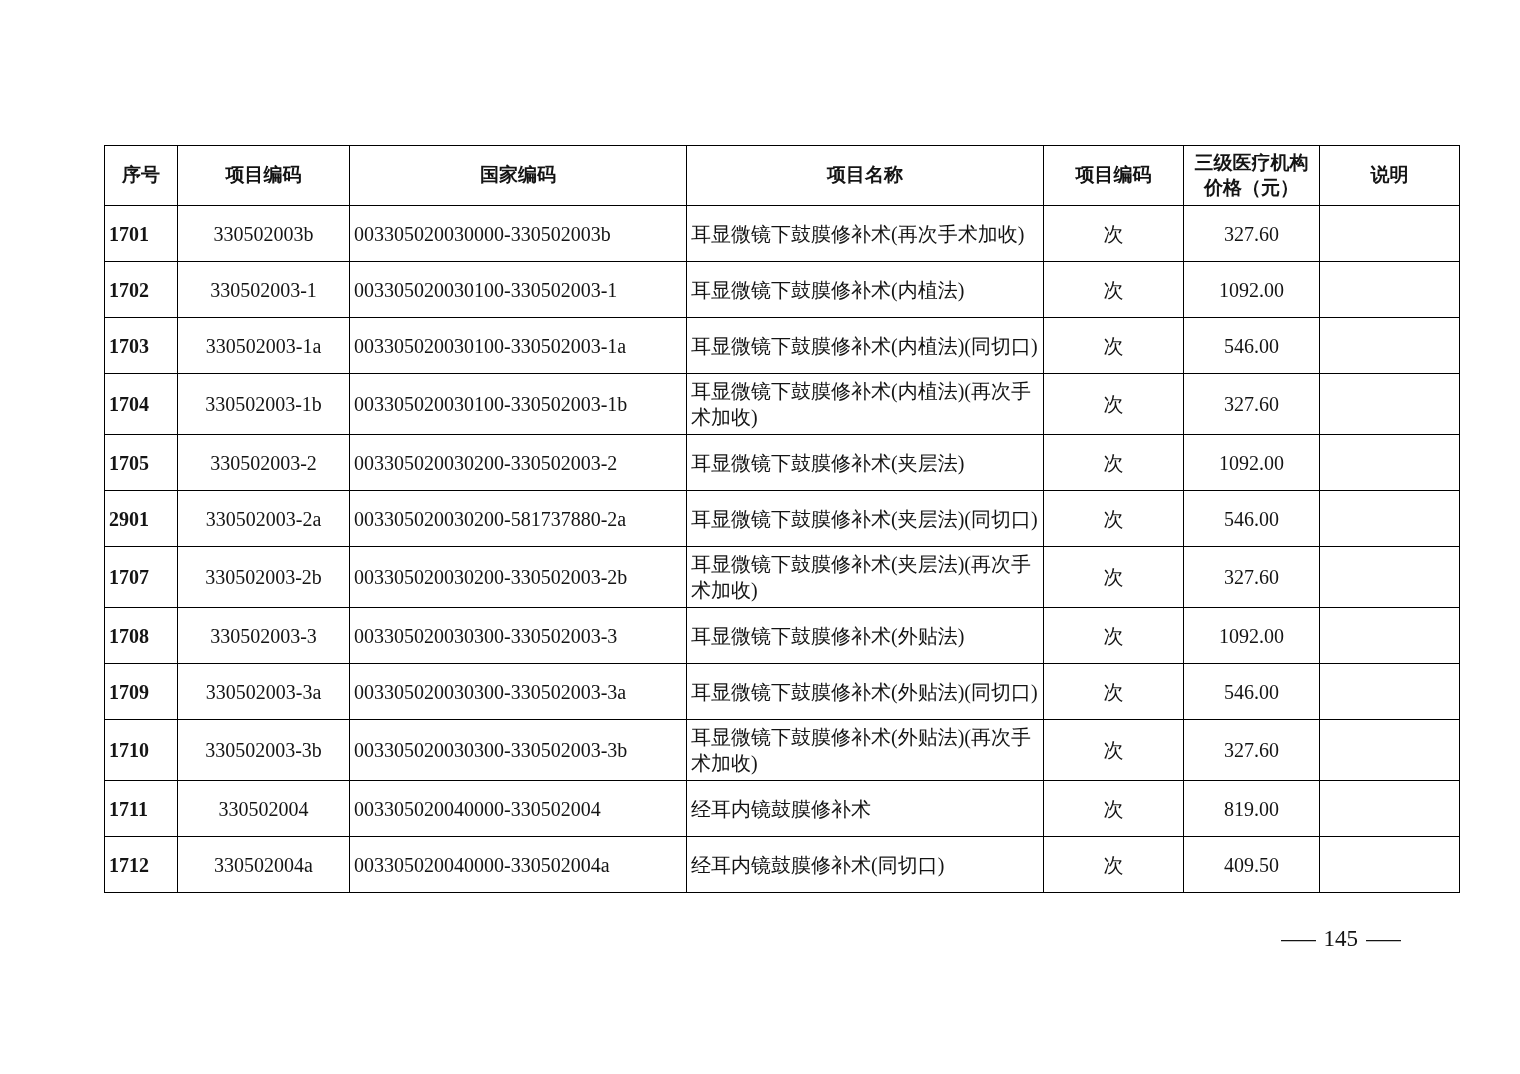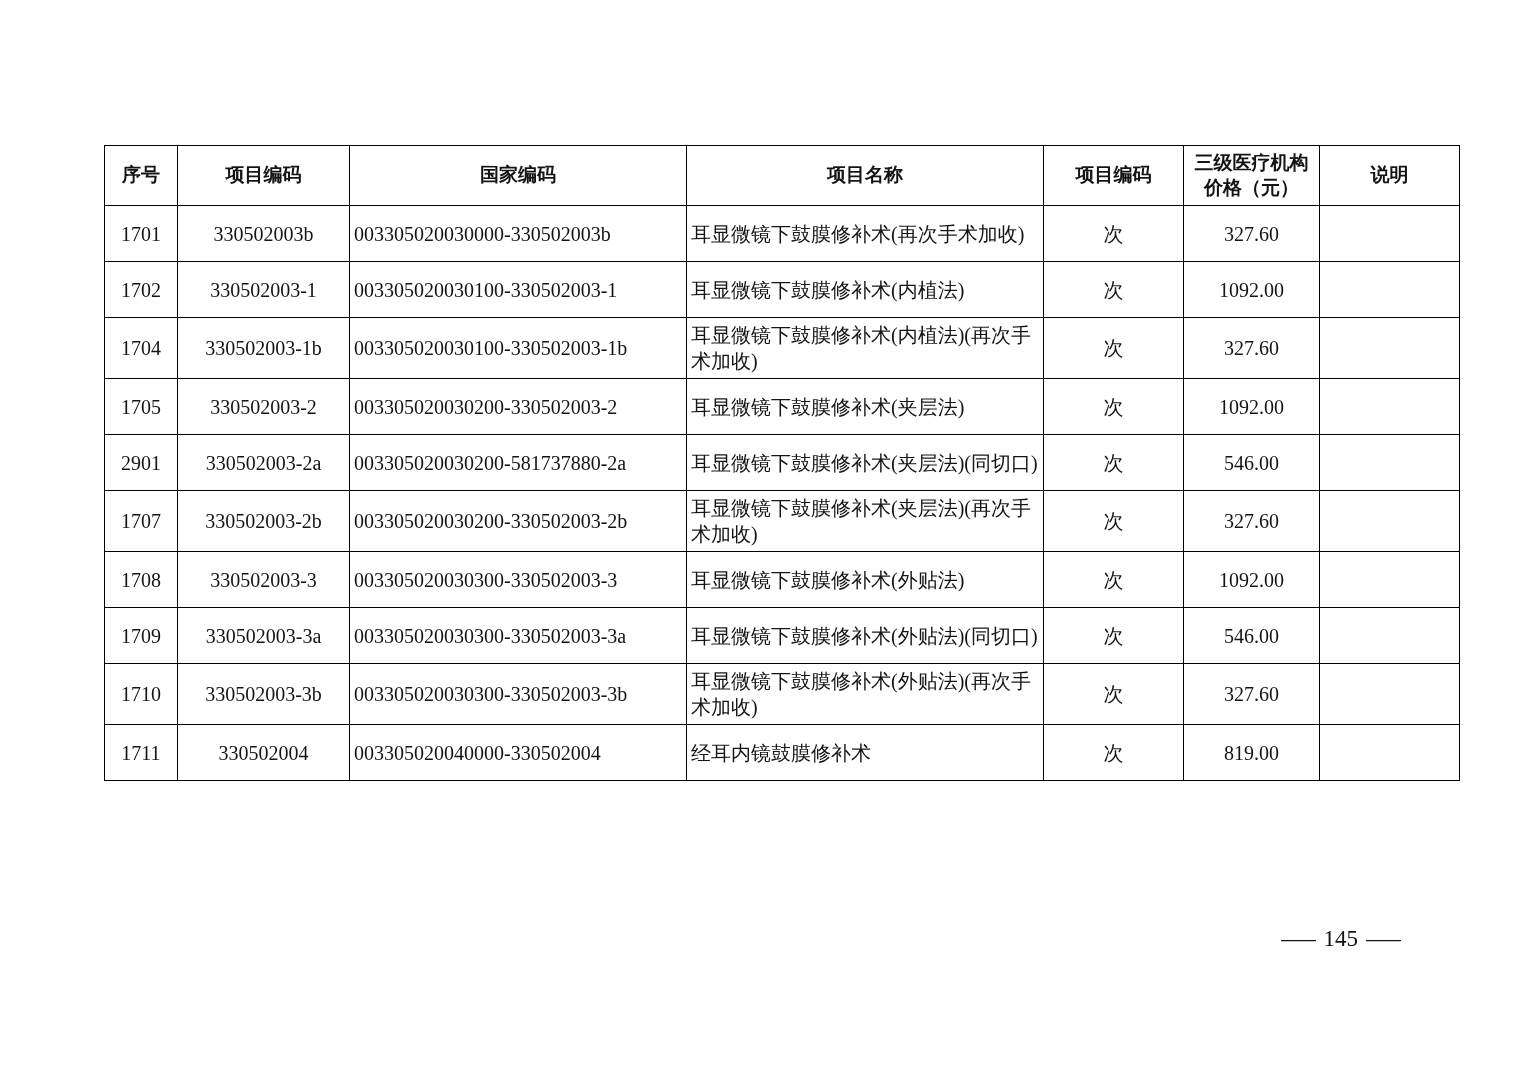--- a/index.html
+++ b/index.html
@@ -34,21 +34,21 @@
     text-align: center;
     line-height: 1.3;
     padding: 2px;
   }
   .price-table tbody tr { height: 56px; }
   .price-table tbody td {
     font-size: 20px;
     line-height: 1.3;
     padding: 4px 4px;
   }
-  .c-seq   { text-align: center; }
+  .c-seq   { text-align: left; font-weight: bold; }
   .c-code  { text-align: center; padding-left: 4px; }
   .c-ncode { text-align: left; padding-left: 3px; letter-spacing: 0; }
   .c-name  { text-align: left; padding-left: 4px; margin-left: 48px; }
   .c-unit  { text-align: center; }
   .c-price { text-align: center; }
   .c-note  { text-align: center; }
 
   .page-footer {
     position: absolute;
     top: 926px;
@@ -104,20 +104,29 @@
         <tr>
       <td class="c-seq">1702</td>
       <td class="c-code">330502003-1</td>
       <td class="c-ncode">003305020030100-330502003-1</td>
       <td class="c-name">耳显微镜下鼓膜修补术(内植法)</td>
       <td class="c-unit">次</td>
       <td class="c-price">1092.00</td>
       <td class="c-note"></td>
     </tr>
         <tr>
+      <td class="c-seq">1703</td>
+      <td class="c-code">330502003-1a</td>
+      <td class="c-ncode">003305020030100-330502003-1a</td>
+      <td class="c-name">耳显微镜下鼓膜修补术(内植法)(同切口)</td>
+      <td class="c-unit">次</td>
+      <td class="c-price">546.00</td>
+      <td class="c-note"></td>
+    </tr>
+        <tr>
       <td class="c-seq">1704</td>
       <td class="c-code">330502003-1b</td>
       <td class="c-ncode">003305020030100-330502003-1b</td>
       <td class="c-name">耳显微镜下鼓膜修补术(内植法)(再次手术加收)</td>
       <td class="c-unit">次</td>
       <td class="c-price">327.60</td>
       <td class="c-note"></td>
     </tr>
         <tr>
       <td class="c-seq">1705</td>
@@ -173,20 +182,29 @@
       <td class="c-price">327.60</td>
       <td class="c-note"></td>
     </tr>
         <tr>
       <td class="c-seq">1711</td>
       <td class="c-code">330502004</td>
       <td class="c-ncode">003305020040000-330502004</td>
       <td class="c-name">经耳内镜鼓膜修补术</td>
       <td class="c-unit">次</td>
       <td class="c-price">819.00</td>
+      <td class="c-note"></td>
+    </tr>
+        <tr>
+      <td class="c-seq">1712</td>
+      <td class="c-code">330502004a</td>
+      <td class="c-ncode">003305020040000-330502004a</td>
+      <td class="c-name">经耳内镜鼓膜修补术(同切口)</td>
+      <td class="c-unit">次</td>
+      <td class="c-price">409.50</td>
       <td class="c-note"></td>
     </tr>
       </tbody>
   </table>
 
   <div class="page-footer">
     <span class="dash">—</span>
     <span>145</span>
     <span class="dash">—</span>
   </div>

